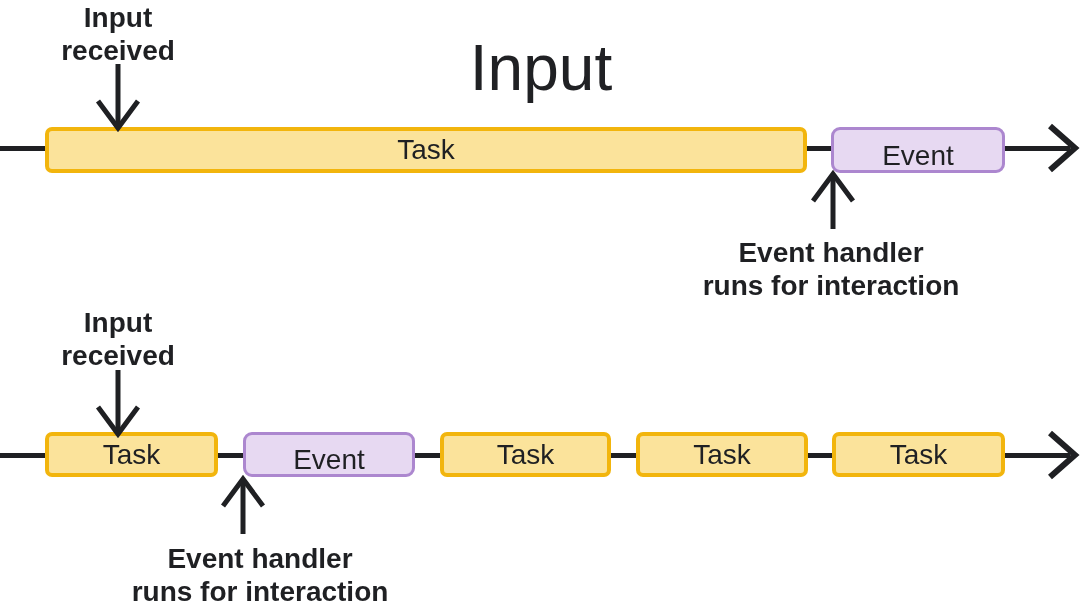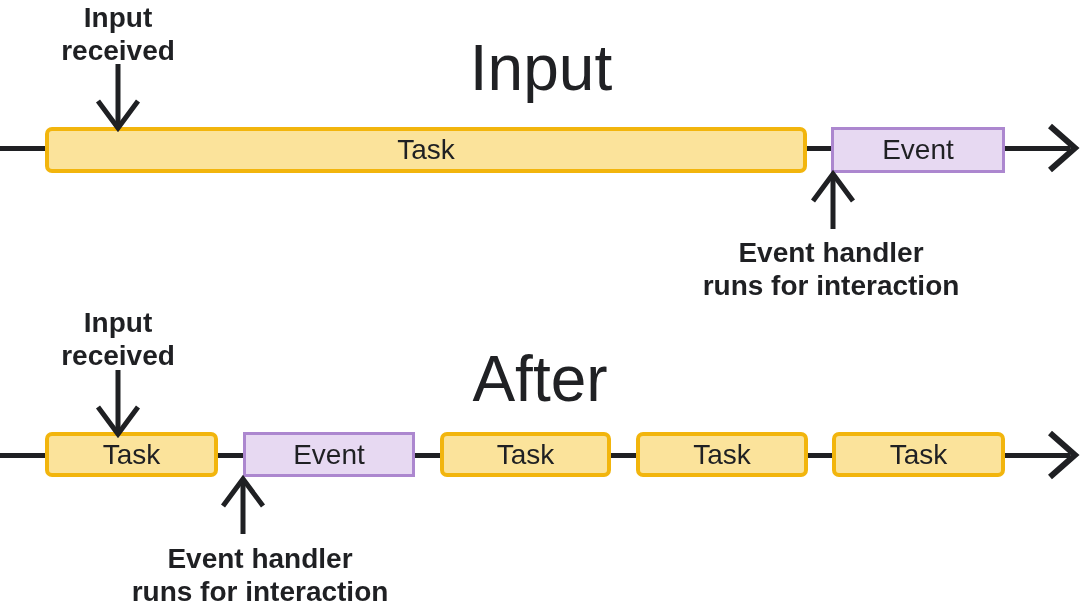--- a/index.html
+++ b/index.html
@@ -55,21 +55,22 @@
     line-height:28px;
   }
   .bar.task{
     background:var(--task-fill);
     border:4px solid var(--task-border);
     border-radius:7px;
   }
   .bar.event{
     background:var(--event-fill);
     border:3px solid var(--event-border);
-    border-radius:0;
+    border-radius:9px;
+    align-items:flex-end;
   }
   .arrow{position:absolute;z-index:3;overflow:visible;}
   .arrow polyline, .arrow line{
     stroke:var(--ink);
     fill:none;
   }
 </style>
 </head>
 <body>
 
@@ -103,21 +104,20 @@
   <svg class="arrow" style="left:811px;top:172px" width="44" height="58" viewBox="0 0 44 58">
     <line x1="22" y1="4" x2="22" y2="57" stroke-width="5"></line>
     <polyline points="2,29 22,2 42,29" stroke-width="5"></polyline>
   </svg>
 
   <div class="note" style="left:831px;top:236px">
     <span>Event handler</span>
     <span>runs for interaction</span>
   </div>
 
-  <h1 class="title" style="left:540px;top:347px">After</h1>
 
   <div class="note" style="left:118px;top:306px">
     <span>Input</span>
     <span>received</span>
   </div>
 
   <svg class="arrow" style="left:96px;top:370px" width="44" height="68" viewBox="0 0 44 68">
     <line x1="22" y1="0" x2="22" y2="61" stroke-width="5"></line>
     <polyline points="2,37 22,64 42,37" stroke-width="5"></polyline>
   </svg>

